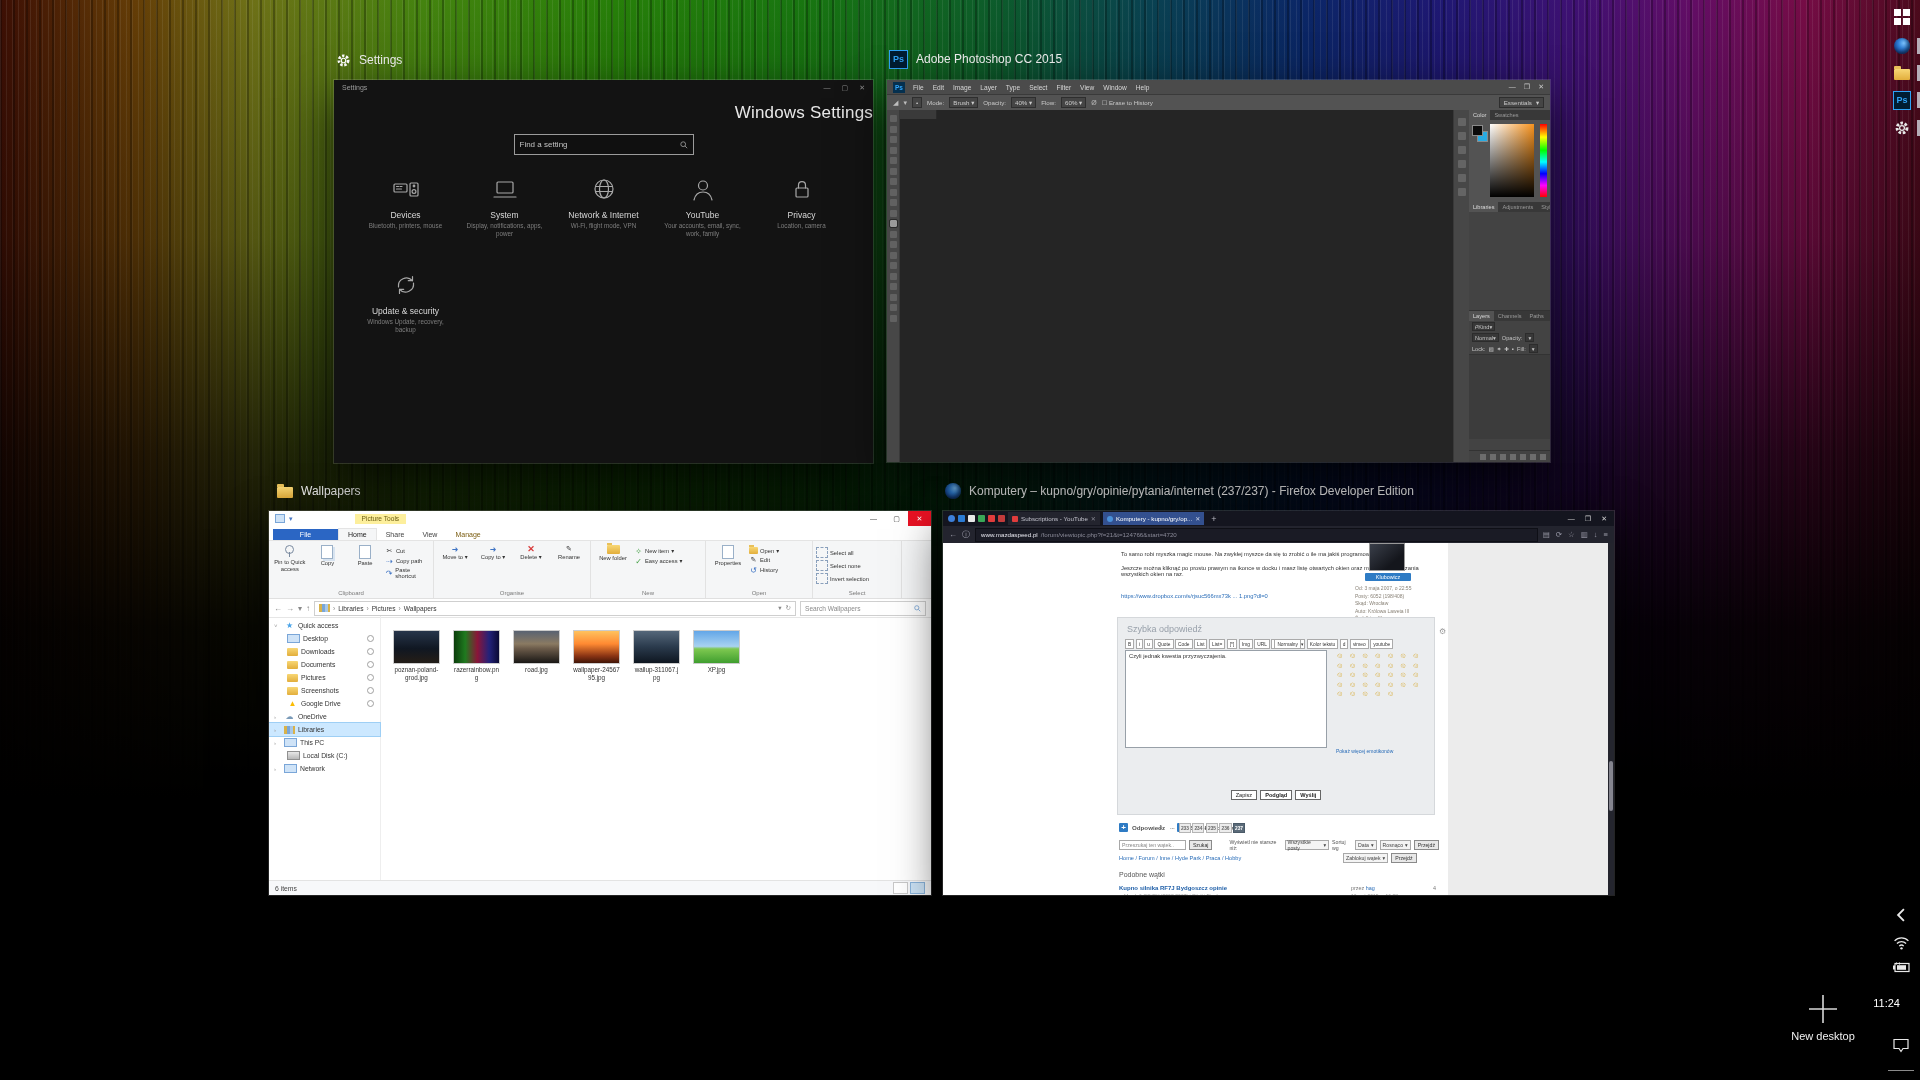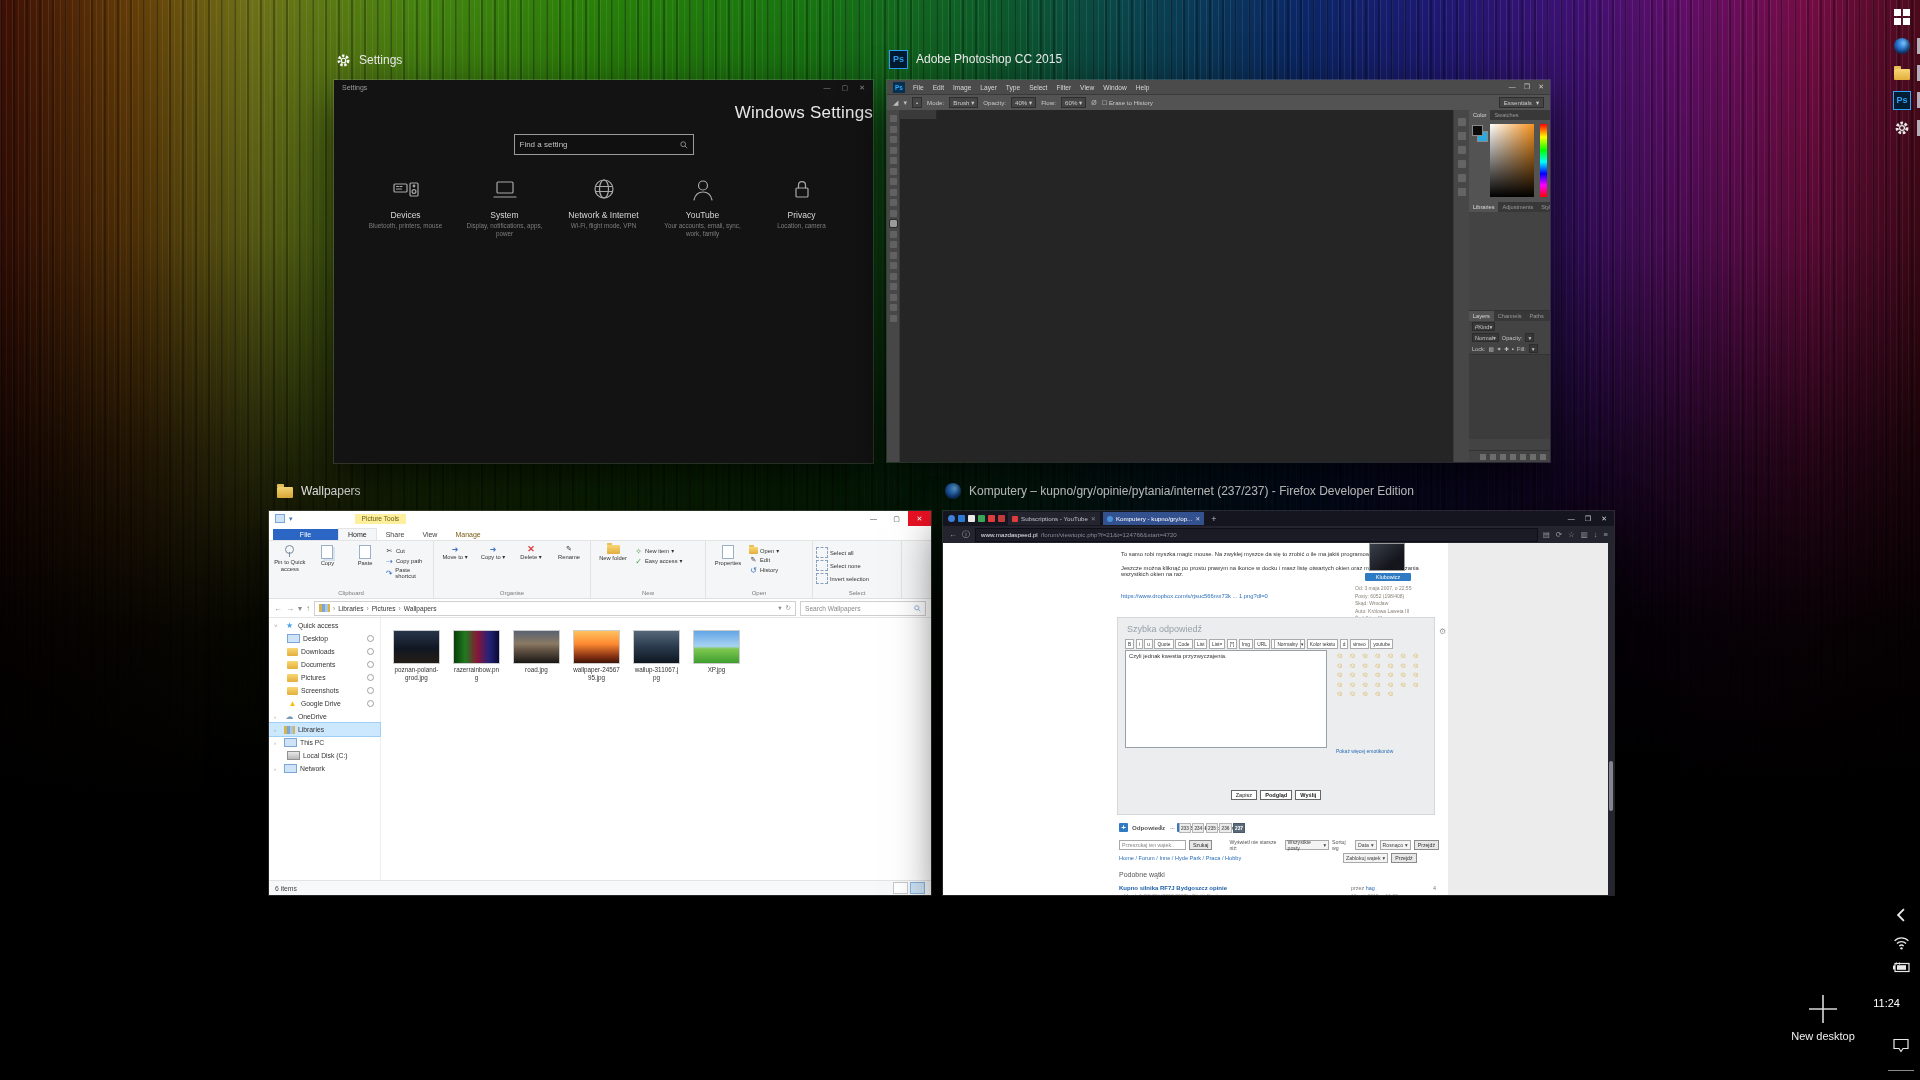--- a/index.html
+++ b/index.html
@@ -294,20 +294,28 @@
       <div class="ts">Your accounts, email, sync, work, family</div>
     </div>
     <div class="s-tile">
       <svg width="34" height="28" viewBox="0 0 34 28">
           <rect x="11" y="11" width="12" height="9" rx="1" class="oln"></rect>
           <path d="M13.5 11V8.2a3.5 3.5 0 0 1 7 0V11" class="oln"></path>
         </svg>
       <div class="tt">Privacy</div>
       <div class="ts">Location, camera</div>
     </div>
+    <div class="s-tile">
+      <svg width="34" height="28" viewBox="0 0 34 28">
+          <path d="M9.5 14a8 8 0 0 1 13.8-6.5M24.5 10a8 8 0 0 1-13.8 6.5" class="oln"></path>
+          <path d="M23.5 3.5v4.2h-4.2M10.5 20.5v-4.2h4.2" class="oln"></path>
+        </svg>
+      <div class="tt">Update &amp; security</div>
+      <div class="ts">Windows Update, recovery, backup</div>
+    </div>
   </div>
 </div>
 
 <div class="win" id="win-photoshop">
   <div class="ps-menubar">
     <span class="ps-logo">Ps</span>
     <span class="ps-menus">
         <span>File</span>
         <span>Edit</span>
         <span>Image</span>

